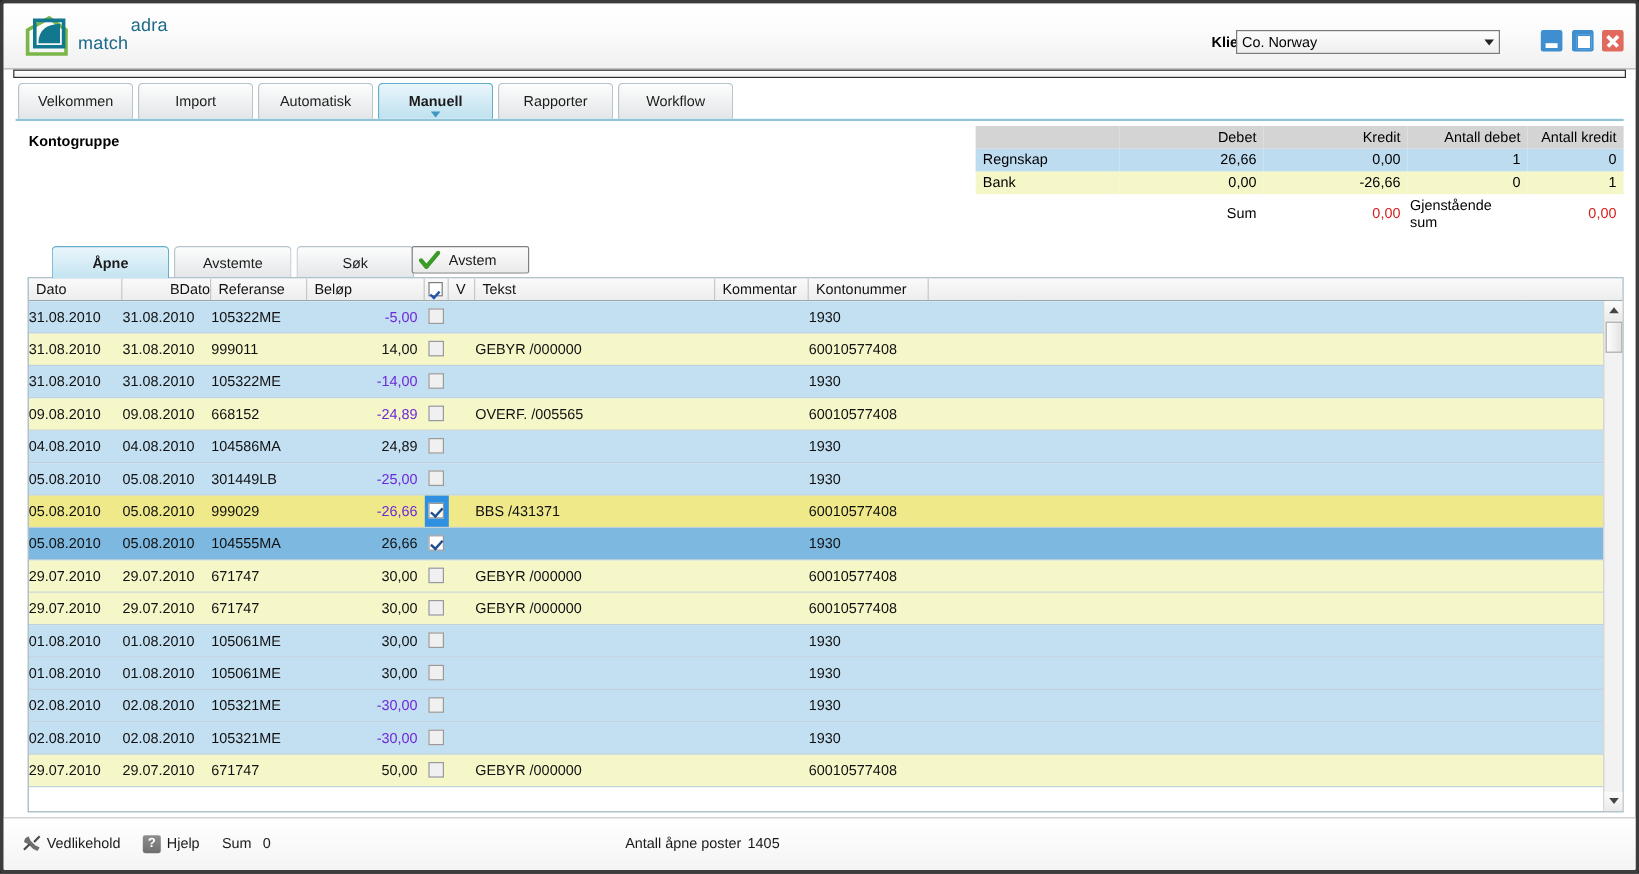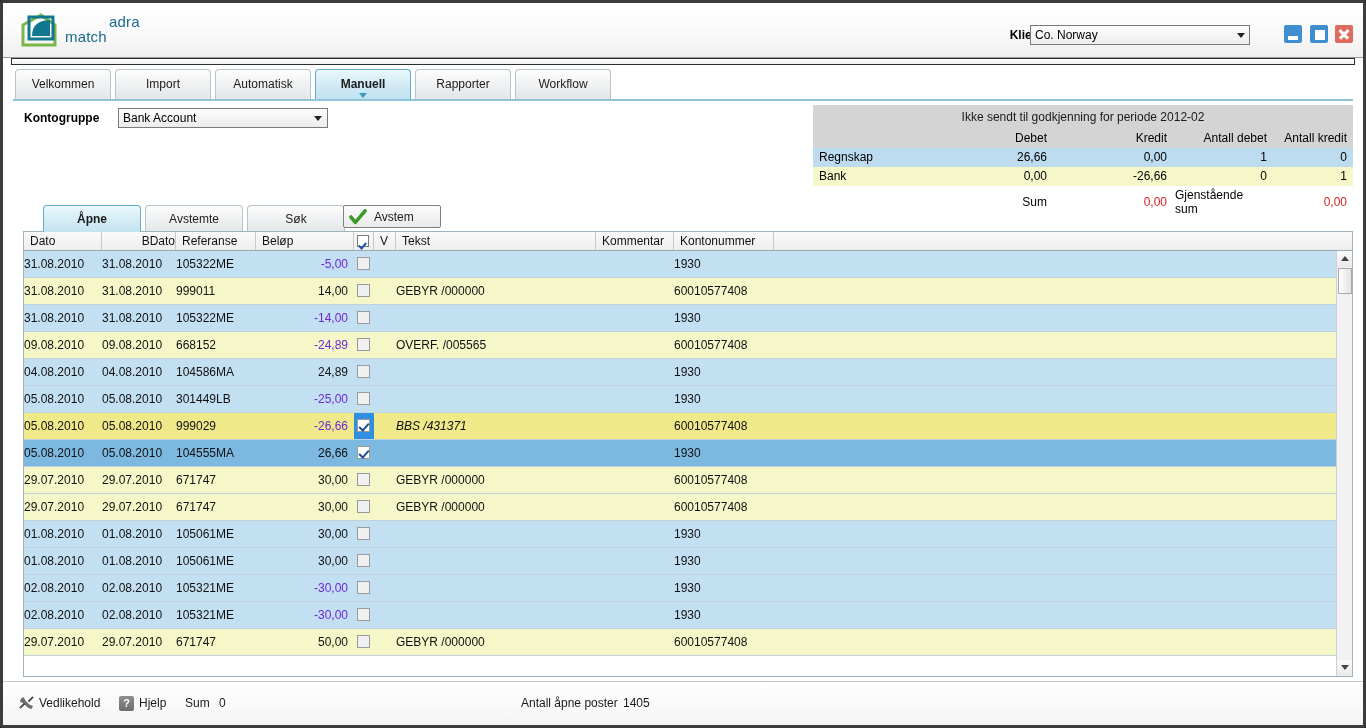--- a/index.html
+++ b/index.html
@@ -400,27 +400,22 @@
     </div>
     <div class="tab" style="left:512px;width:96px;">
       <span>Workflow</span>
     </div>
   </div>
   <div class="tabline"></div>
 
   <div class="body">
 
     <div class="kontogruppe-label">Kontogruppe</div>
-    <div class="kontogruppe-select">
-      <span>Bank Account</span>
-      <span class="arrow"></span>
-    </div>
 
     <div class="summary">
-      <div class="summary-title">Ikke sendt til godkjenning for periode 2012-02</div>
       <table>
         <tbody>
             <tr>
           <th class="first" style="width:120px;"></th>
           <th class="lbl-center" style="width:120px;">Debet</th>
           <th class="lbl-center" style="width:120px;">Kredit</th>
           <th style="width:100px;">Antall debet</th>
           <th style="width:80px;">Antall kredit</th>
         </tr>
         <tr class="row-regnskap">
@@ -554,21 +549,21 @@
             <div class="cell " style="left: 650px; width: 100px;">1930</div>
             <div class="cell" style="left: 330px; width: 20px; height: 26px;">
               <span class="rowchk" style="left: 3px;"></span>
             </div>
           </div>
           <div class="grow sel-yellow">
             <div class="cell " style="left: 0px; width: 72px;">05.08.2010</div>
             <div class="cell " style="left: 78px; width: 72px;">05.08.2010</div>
             <div class="cell " style="left: 152px; width: 74px;">999029</div>
             <div class="cell num neg" style="left: 226px; width: 98px;">-26,66</div>
-            <div class="cell " style="left: 372px; width: 196px; font-style: italic;">BBS   /431371</div>
+            <div class="cell " style="left: 372px; width: 196px;">BBS   /431371</div>
             <div class="cell " style="left: 572px; width: 74px;"></div>
             <div class="cell " style="left: 650px; width: 100px;">60010577408</div>
             <div class="cell chkcell-hl" style="left: 330px; width: 20px; height: 26px;">
               <span class="rowchk on" style="left: 3px;"></span>
             </div>
           </div>
           <div class="grow sel-blue">
             <div class="cell " style="left: 0px; width: 72px;">05.08.2010</div>
             <div class="cell " style="left: 78px; width: 72px;">05.08.2010</div>
             <div class="cell " style="left: 152px; width: 74px;">104555MA</div>

